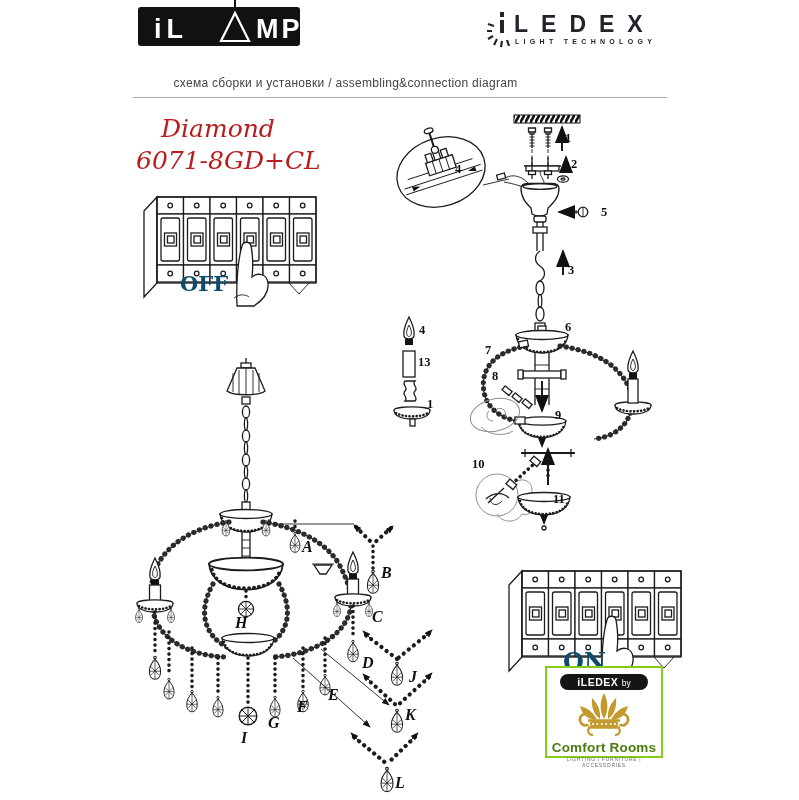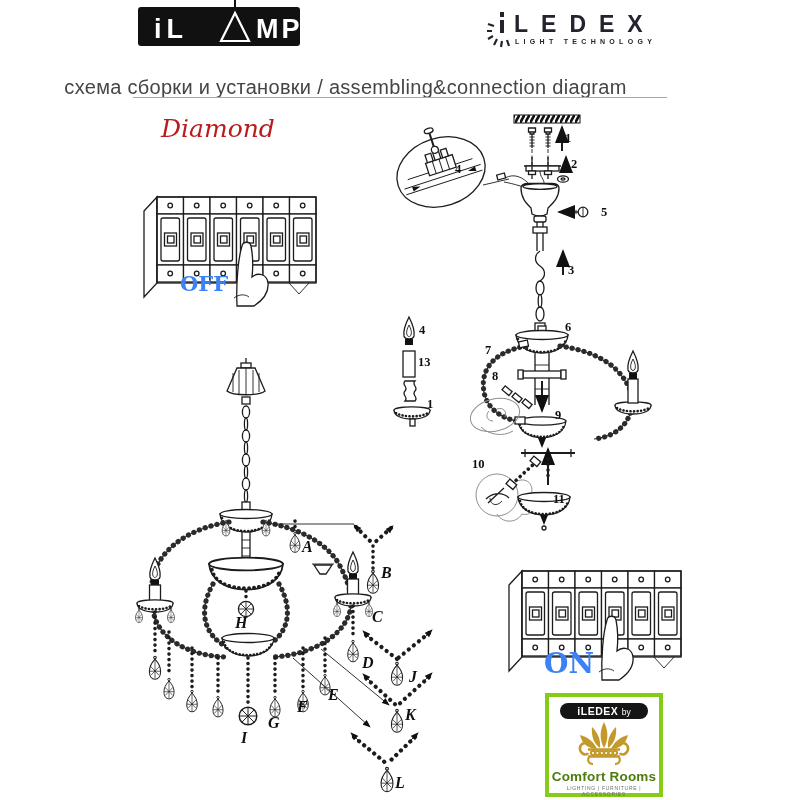--- a/index.html
+++ b/index.html
@@ -14,32 +14,32 @@
   .wfill{fill:#fff;stroke:#1c1c1c;stroke-width:1.3;}
   .dup{fill:none;stroke:#2b2b2b;stroke-width:1.2;}
   .beadover{fill:none;stroke:#2b2b2b;stroke-width:5.2;stroke-dasharray:.1 6;stroke-linecap:round;}
   .strand{fill:none;stroke:#1c1c1c;stroke-width:3.6;stroke-dasharray:.1 5.4;stroke-linecap:round;}
   .swag{fill:none;stroke:#1c1c1c;stroke-width:4.2;stroke-dasharray:.1 6.4;stroke-linecap:round;}
   .dash{stroke-dasharray:4 2.5;stroke-width:1;stroke:#333;fill:none;}
   .sketch{fill:none;stroke:#8f8f8f;stroke-width:1;}
   .dot-rim{fill:none;stroke:#1c1c1c;stroke-width:2.6;stroke-dasharray:.1 3.4;stroke-linecap:round;}
   
   .subtitle{position:absolute;left:0;top:76px;width:691px;text-align:center;
-            font-size:20px;color:#454545;letter-spacing:.3px;}
+            font-size:12px;color:#454545;letter-spacing:.3px;}
   .rule{position:absolute;left:133px;top:97px;width:534px;border-top:1.5px solid #a8a8a8;}
   .product{position:absolute;font-family:"DejaVu Serif",serif;font-style:italic;
            font-size:25px;color:#b91c1c;}
-  .pwr{position:absolute;font-family:"DejaVu Serif",serif;font-weight:bold;color:#3b82f6;}
+  .pwr{position:absolute;font-family:"DejaVu Serif",serif;font-weight:bold;color:#0c4a6e;}
   .num{position:absolute;font-family:"Liberation Serif",serif;font-weight:bold;
        font-size:12.5px;color:#101010;}
   .letter{position:absolute;font-family:"Liberation Serif",serif;font-weight:bold;
           font-style:italic;font-size:16px;color:#101010;}
   
-  #badge{position:absolute;left:545px;top:693px;width:118px;height:104px;background:#fff;
-         border:4px solid #84cc16;box-sizing:border-box;text-align:center;}
+  #badge{position:absolute;left:545px;top:666px;width:118px;height:92px;background:#fff;
+         border:2px solid #84cc16;box-sizing:border-box;text-align:center;}
   #badge .pill{margin:6px auto 0;width:88px;height:16px;line-height:16px;background:#151515;
                border-radius:8px;color:#fff;font-size:10.5px;font-weight:bold;letter-spacing:.5px;}
   #badge .pill .by{font-weight:normal;font-size:8.5px;letter-spacing:0;}
   #badge .brand{font-size:13.5px;font-weight:bold;color:#4d7c0f;letter-spacing:.2px;margin-top:1px;}
   #badge .tag{font-size:5px;letter-spacing:.7px;color:#6e6e6e;margin-top:1px;}
 </style>
 </head>
 <body>
 
 <div id="page">
@@ -115,30 +115,31 @@
     <rect x="13" y="10" width="4" height="5" fill="#23232d"></rect>
     <rect x="13" y="18" width="4" height="13" fill="#23232d"></rect>
     <text x="27" y="30" font-size="23" font-weight="bold" letter-spacing="13" fill="#23232d">LEDEX</text>
     <text x="28" y="42" font-size="7" font-weight="bold" letter-spacing="4.3" fill="#23232d">LIGHT TECHNOLOGY</text>
   </svg>
 
   <div class="subtitle">схема сборки и установки / assembling&amp;connection diagram</div>
   <div class="rule"></div>
 
   <div class="product" style="left:161px;top:114px">Diamond</div>
+  <div class="product" style="left:136px;top:146px">6071-8GD+CL</div>
 
   <svg class="abs" style="left:141px;top:184px" width="195" height="125" viewBox="0 0 195 125">
     <use href="#bpanel"></use>
   </svg>
   <div class="pwr" style="left:180px;top:271px;font-size:21px">OFF</div>
 
   <svg class="abs" style="left:506px;top:558px" width="195" height="125" viewBox="0 0 195 125">
     <use href="#bpanel"></use>
   </svg>
-  <div class="pwr" style="left:544px;top:647px;font-size:28px">ON</div>
+  <div class="pwr" style="left:563px;top:647px;font-size:24px">ON</div>
 
   <div class="abs" style="left:385px;top:105px;width:290px;height:440px">
     <svg width="290" height="440" viewBox="0 0 290 440">
       <defs>
         <marker id="arw" markerWidth="9" markerHeight="7" refX="8" refY="3.5" orient="auto">
           <path d="M0,0 L9,3.5 L0,7 Z" fill="#111"></path>
         </marker>
         <pattern id="hatch" width="5" height="9" patternUnits="userSpaceOnUse">
           <path d="M0,9 L5,0" stroke="#111" stroke-width="2.6"></path>
         </pattern>

